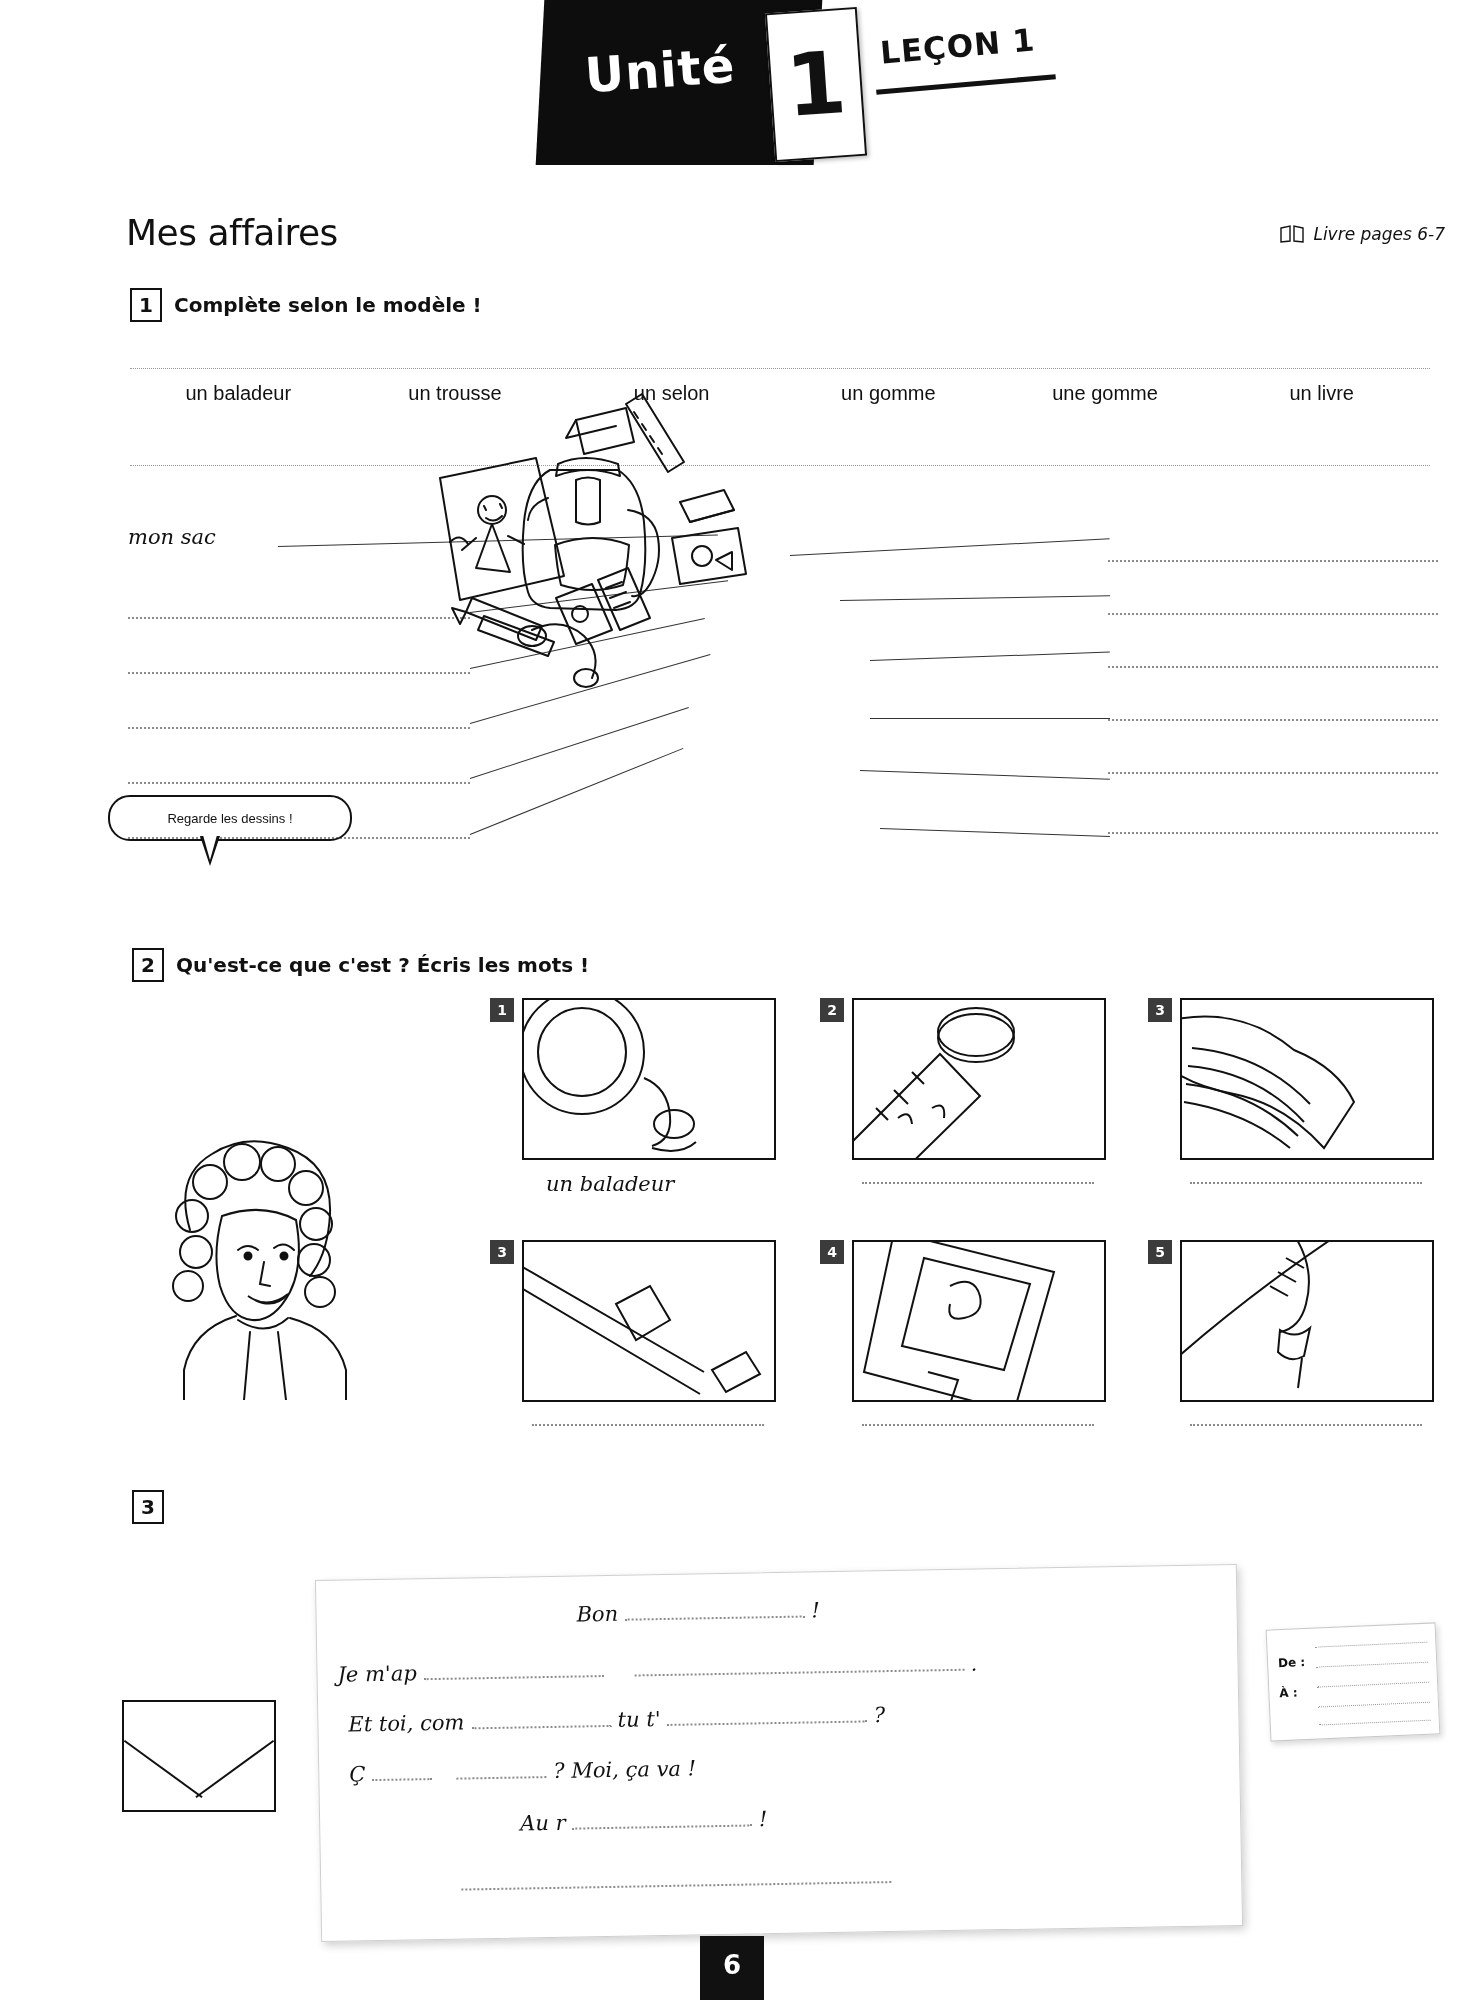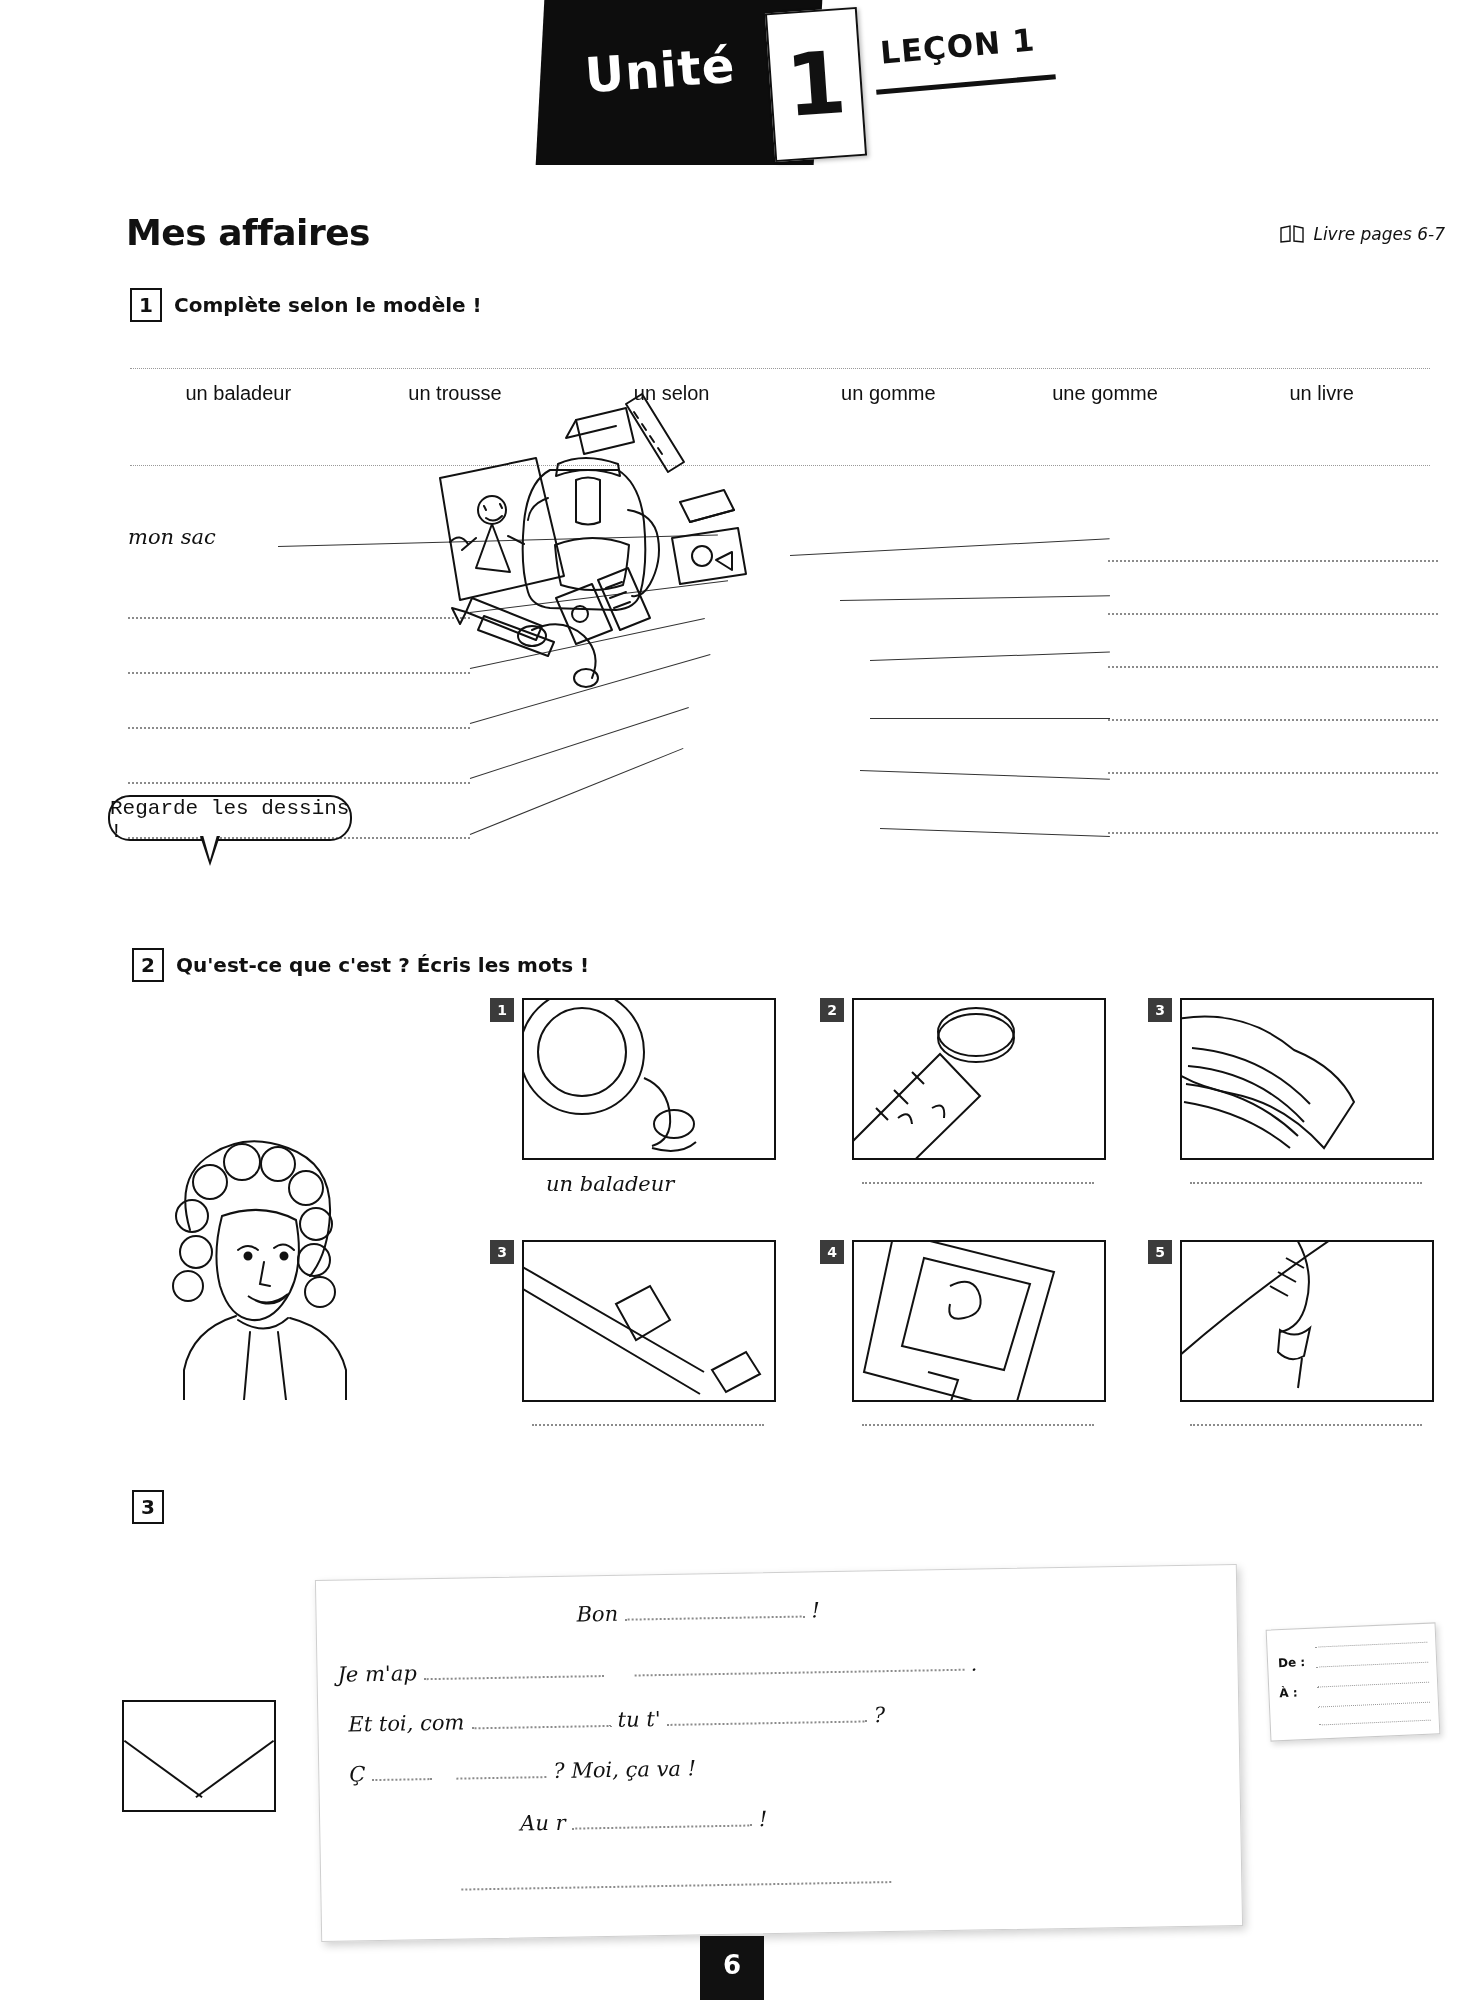--- a/index.html
+++ b/index.html
@@ -76,21 +76,21 @@
     background: #111;
     transform: rotate(-5deg);
   }
 
   
   .page-title {
     position: absolute;
     left: 126px;
     top: 212px;
     font-family: "DejaVu Sans", sans-serif;
-    font-weight: bold;
+    font-weight: normal;
     font-size: 36px;
     letter-spacing: -0.5px;
   }
   .livre-ref {
     position: absolute;
     right: 22px;
     top: 224px;
     font-size: 17px;
     font-style: italic;
     font-family: "DejaVu Sans", sans-serif;
@@ -176,24 +176,24 @@
   
   .bubble {
     position: absolute;
     left: 108px;
     top: 795px;
     width: 240px;
     height: 42px;
     border: 2px solid #111;
     border-radius: 22px;
     display: flex;
-    align-items: flex-start;
+    align-items: center;
     justify-content: center;
-    font-family: Liberation Mono, monospace;
-    font-size: 21px;
+    font-family: Liberation Sans, sans-serif;
+    font-size: 13px;
   }
   .bubble-tail {
     position: absolute;
     left: 200px;
     top: 836px;
     width: 0; height: 0;
     border-left: 10px solid transparent;
     border-right: 10px solid transparent;
     border-top: 30px solid #111;
   }

